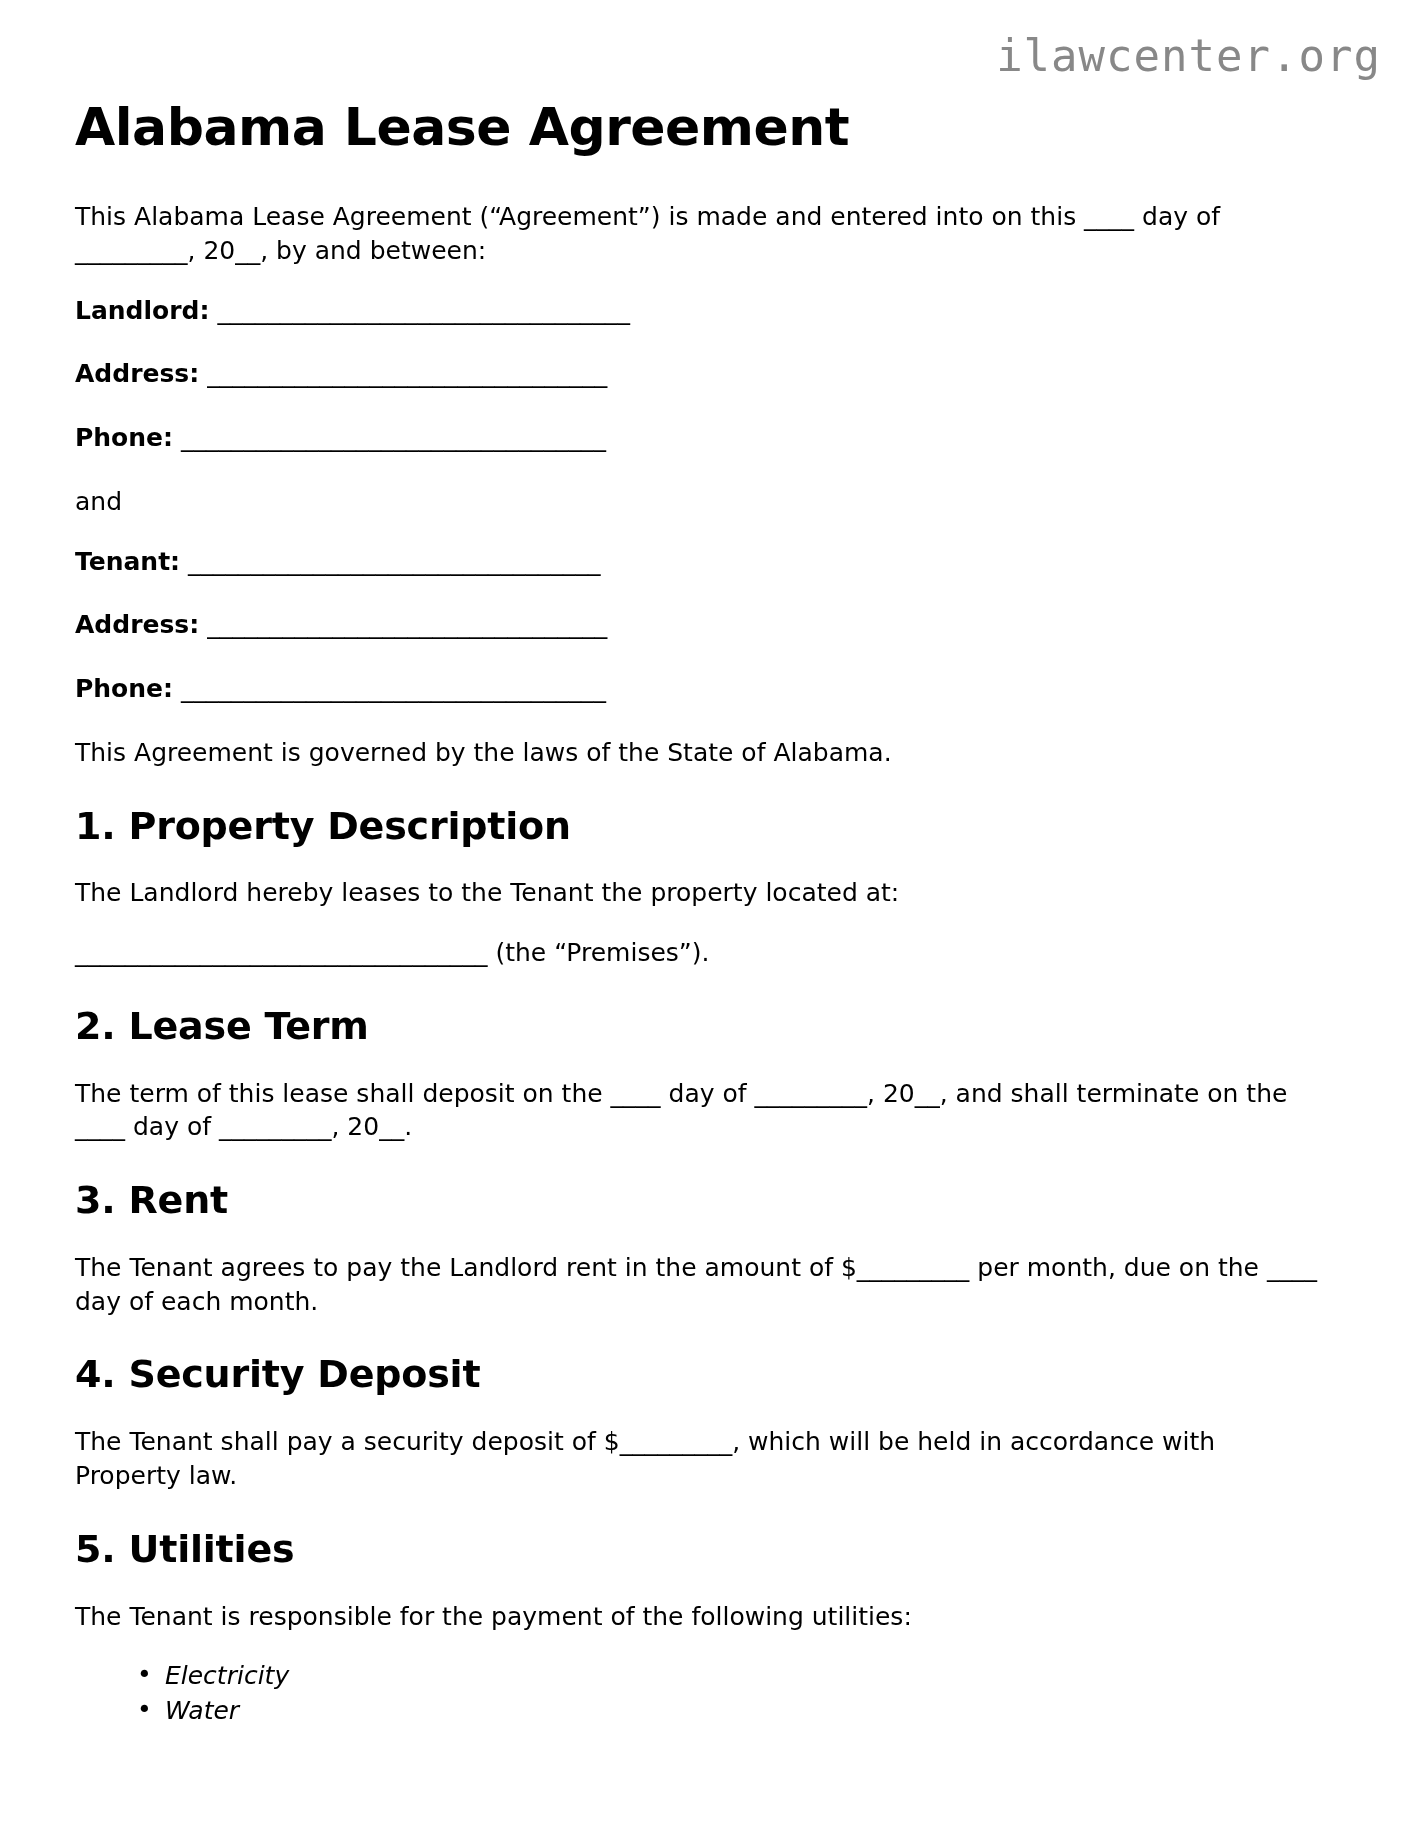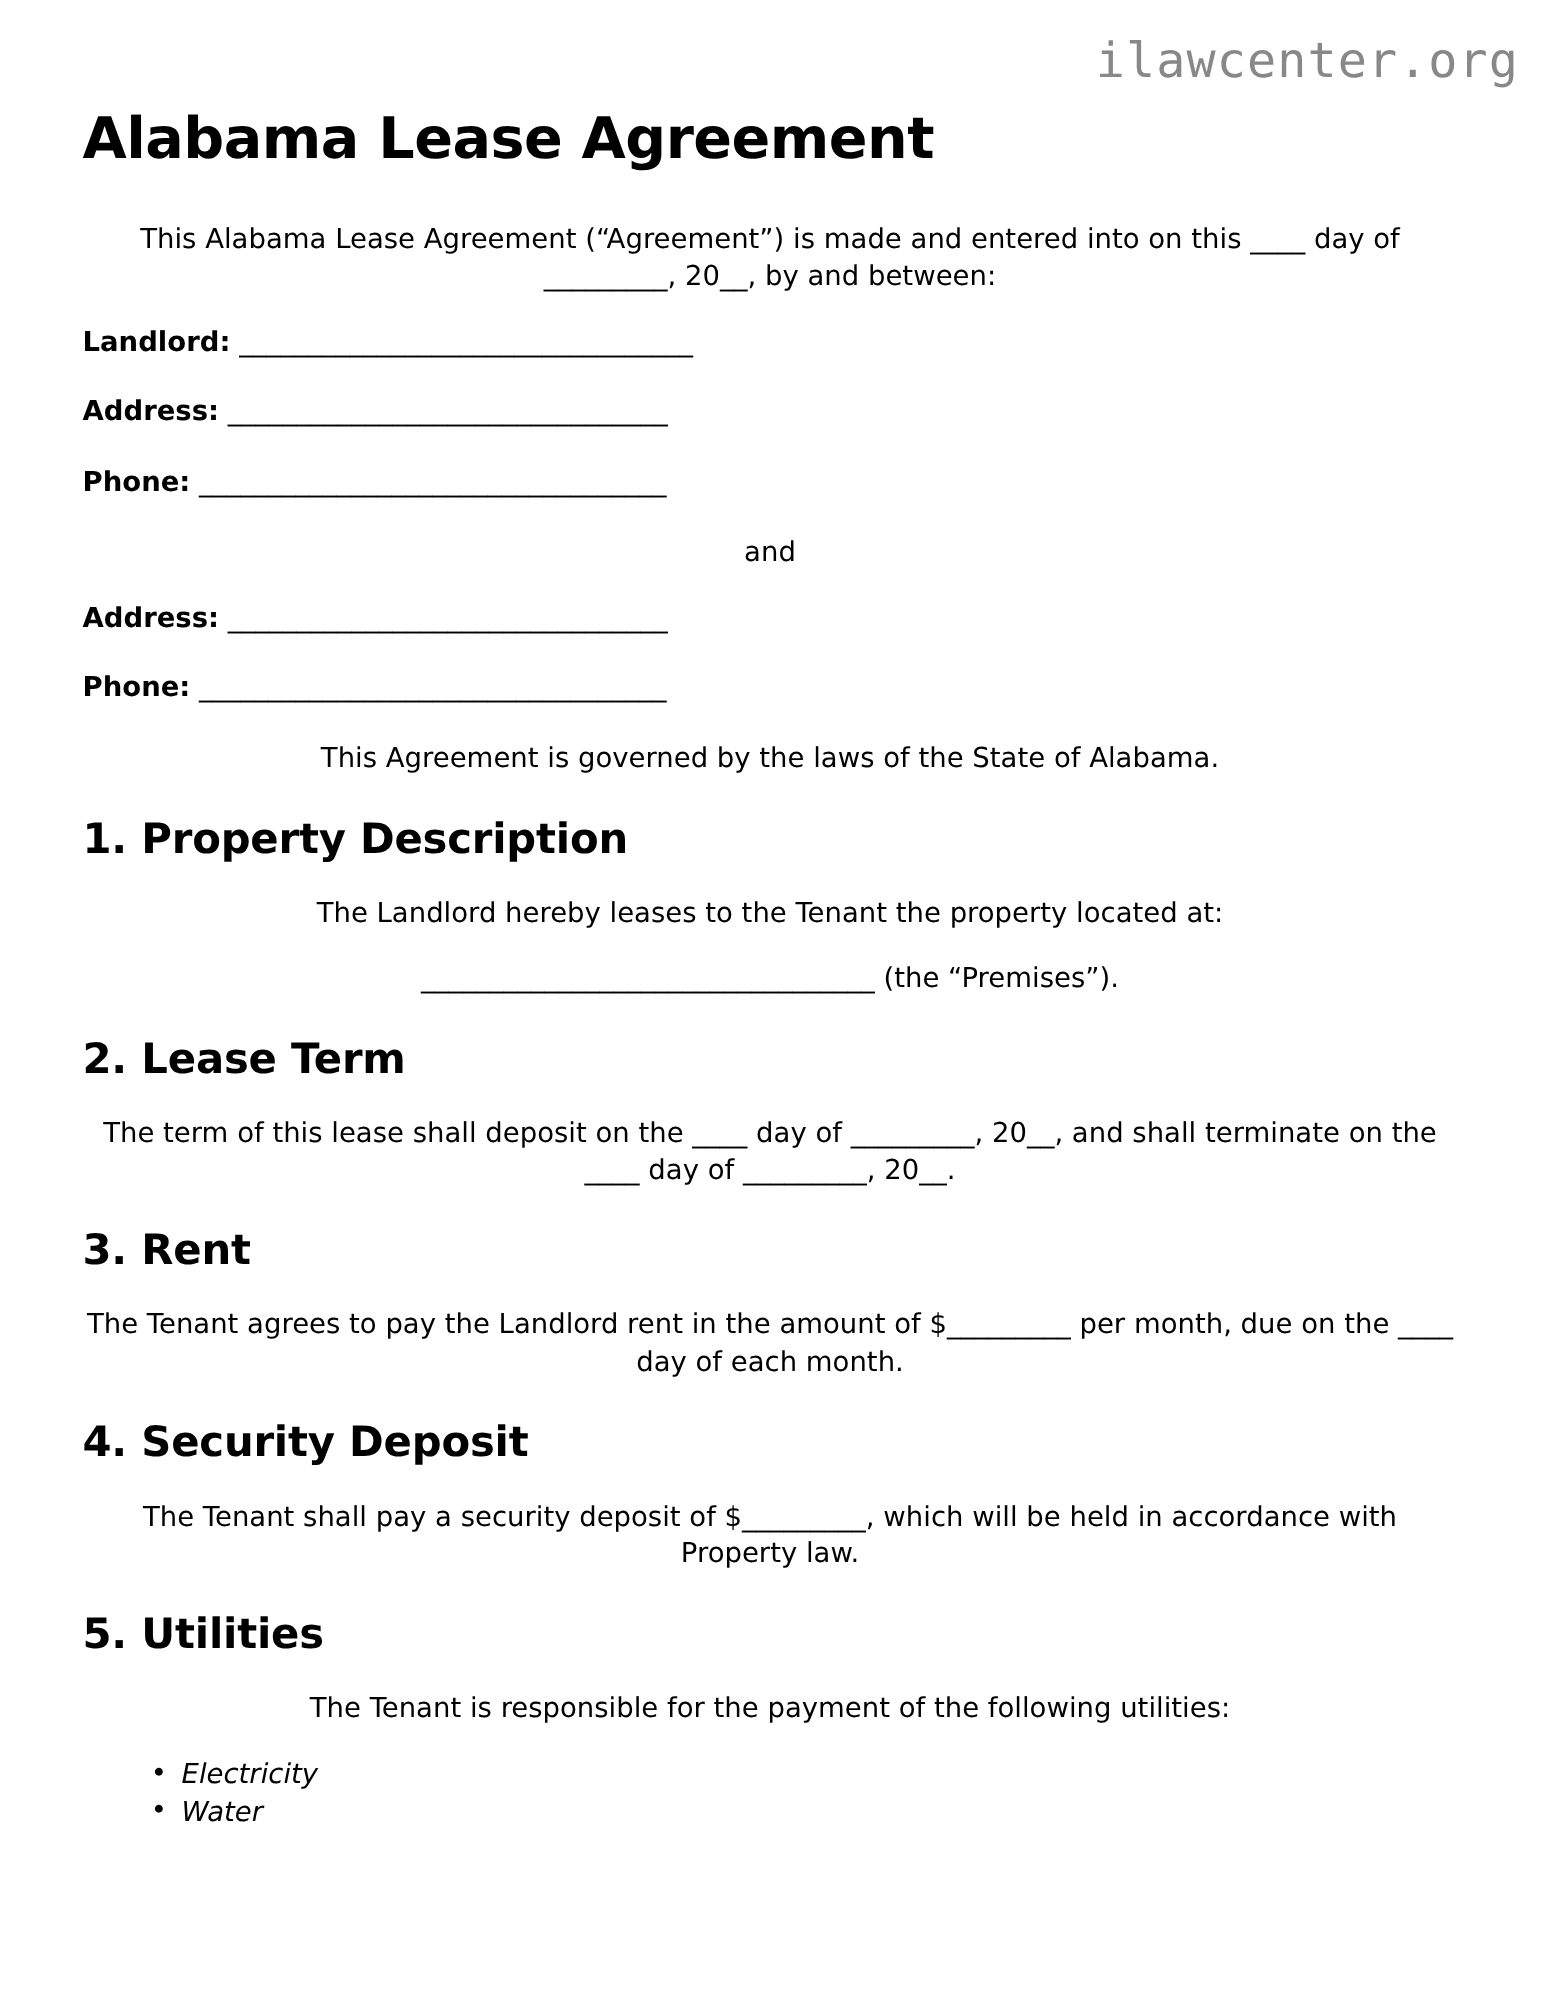--- a/index.html
+++ b/index.html
@@ -52,21 +52,20 @@
     position: absolute;
     top: 200px;
     left: 0;
     width: 1250px;
   }
   p.para {
     font-size: 25px;
     line-height: 1.35;
     margin: 0 0 26px 0;
     padding: 0;
-    text-align: center;
   }
   p.field {
     font-size: 25px;
     line-height: 1.35;
     margin: 0 0 30px 0;
     padding: 0;
   }
   p.field .lbl {
     font-weight: bold;
   }
@@ -127,20 +126,24 @@
         <span class="blank">________________________________</span>
       </p>
 
       <p class="field">
         <span class="lbl">Phone:</span>
         <span class="blank">__________________________________</span>
       </p>
 
       <p class="para">and</p>
 
+      <p class="field">
+        <span class="lbl">Tenant:</span>
+        <span class="blank">_________________________________</span>
+      </p>
 
       <p class="field">
         <span class="lbl">Address:</span>
         <span class="blank">________________________________</span>
       </p>
 
       <p class="field">
         <span class="lbl">Phone:</span>
         <span class="blank">__________________________________</span>
       </p>

